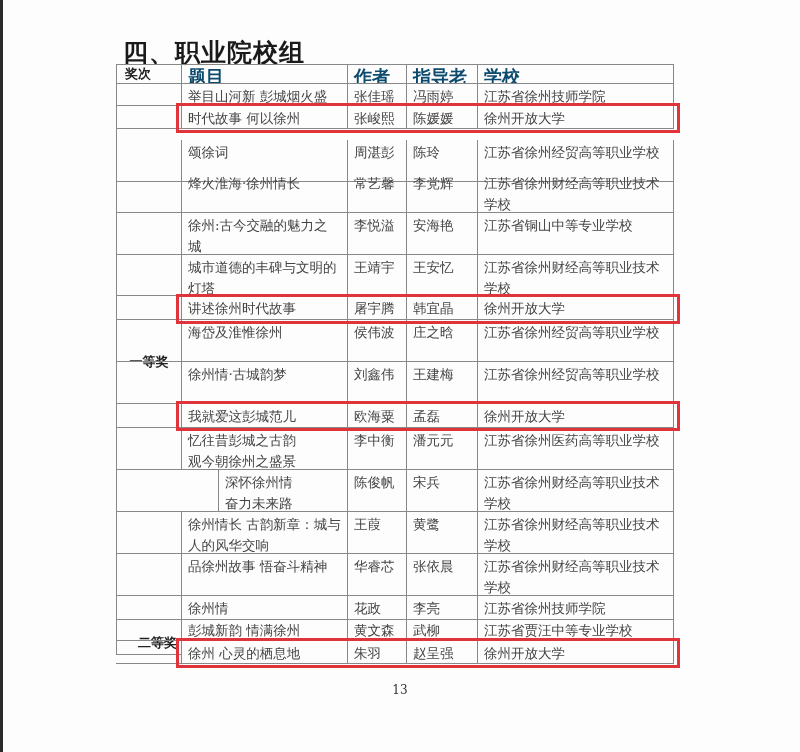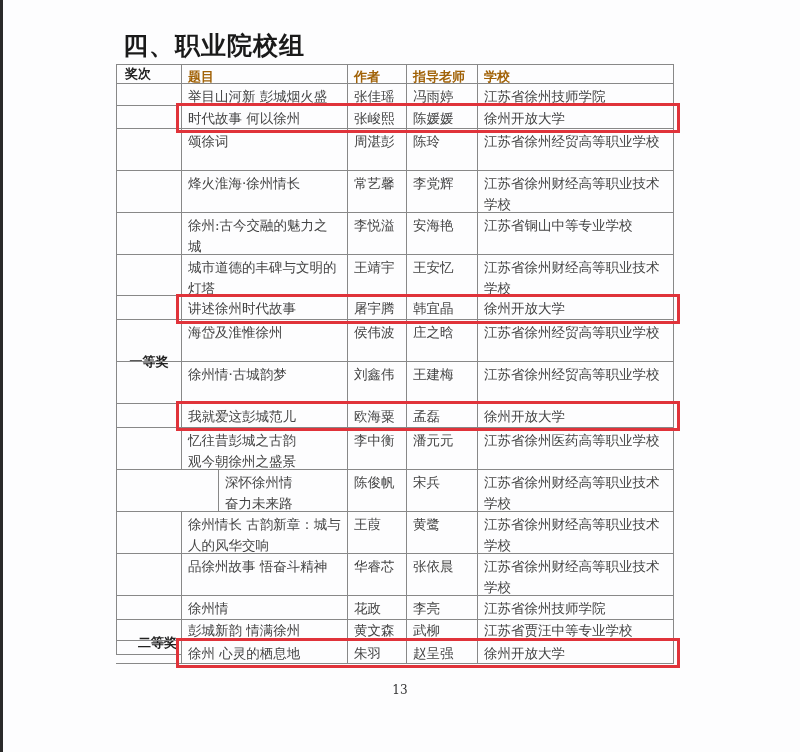--- a/index.html
+++ b/index.html
@@ -4,37 +4,37 @@
 <style>
   html, body { margin: 0; padding: 0; }
   body {
     width: 800px; height: 752px; position: relative; overflow: hidden;
     background: #fdfdfe;
     font-family: "DejaVu Serif", "Liberation Serif", serif;
     color: #333;
   }
   .left-strip { position: absolute; left: 0; top: 0; width: 3px; height: 752px; background: #2a2a2a; }
   .section-title {
-    position: absolute; left: 123px; top: 29px;
+    position: absolute; left: 123px; top: 36px;
     font-family: "DejaVu Sans", "Liberation Sans", sans-serif;
     font-size: 25px; font-weight: bold; color: #1a1a1a; letter-spacing: 1px;
   }
   .table { position: absolute; left: 116px; top: 64px; width: 558px; }
   .row { position: absolute; left: 0; width: 558px; border-bottom: 1px solid #888; box-sizing: border-box; }
   .cell {
     position: absolute; top: 0; height: 100%; box-sizing: border-box;
     border-left: 1px solid #888; padding: 2px 6px 0 6px;
     font-size: 13.5px; line-height: 21px; color: #444;
     overflow: hidden;
   }
   .cell.title { left: 65px; width: 166px; }
   .cell.author { left: 231px; width: 59px; }
   .cell.teacher { left: 290px; width: 71px; }
   .cell.school { left: 361px; width: 197px; border-right: 1px solid #888; }
-  .header .cell { font-weight: bold; color: #a16207; font-family: "DejaVu Sans", sans-serif; font-size: 13px; }
+  .header .cell { font-weight: bold; color: #0c4a6e; font-family: "DejaVu Sans", sans-serif; font-size: 18px; }
   .header .cell.school { }
   .award-col {
     position: absolute; left: 0; width: 65px; box-sizing: border-box;
     border-left: 1px solid #888; border-bottom: 1px solid #888;
     display: flex; align-items: center; justify-content: center;
     font-family: "DejaVu Sans", sans-serif; font-weight: bold; font-size: 13px; color: #222;
   }
   .award-col.header-cell { justify-content: flex-start; padding-left: 8px; }
   .table-top { position: absolute; left: 0; top: 0; width: 558px; height: 1px; background: #888; }
   .highlight {
@@ -71,21 +71,21 @@
     <div class="cell author">张佳瑶</div>
     <div class="cell teacher">冯雨婷</div>
     <div class="cell school">江苏省徐州技师学院</div>
   </div>
   <div class="row" style="top:42px;height:23px;">
     <div class="cell title">时代故事 何以徐州</div>
     <div class="cell author">张峻熙</div>
     <div class="cell teacher">陈媛媛</div>
     <div class="cell school">徐州开放大学</div>
   </div>
-  <div class="row" style="top:65px;height:42px;">
+  <div class="row" style="top:76px;height:42px;">
     <div class="cell title">颂徐词</div>
     <div class="cell author">周湛彭</div>
     <div class="cell teacher">陈玲</div>
     <div class="cell school">江苏省徐州经贸高等职业学校</div>
   </div>
   <div class="row" style="top:107px;height:42px;">
     <div class="cell title">烽火淮海·徐州情长</div>
     <div class="cell author">常艺馨</div>
     <div class="cell teacher">李党辉</div>
     <div class="cell school">江苏省徐州财经高等职业技术学校</div>

